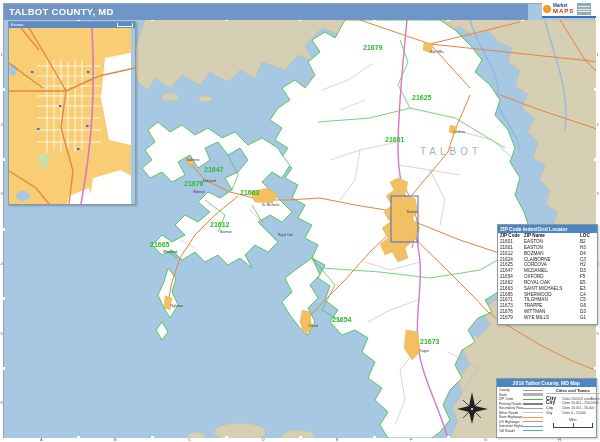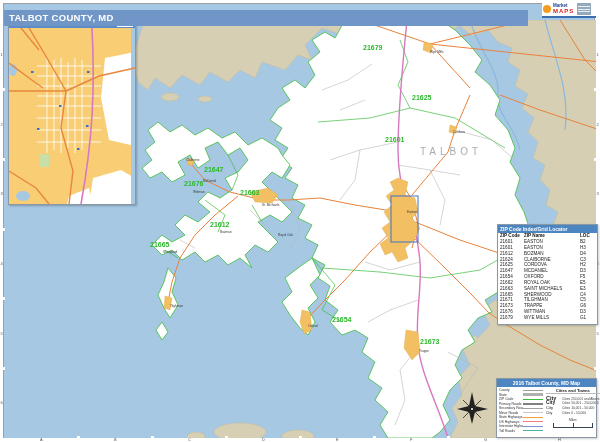--- a/index.html
+++ b/index.html
@@ -1,20 +1,20 @@
 <!DOCTYPE html>
 <html><head>
 <meta charset="utf-8">
 <style>
   html,body{margin:0;padding:0}
   body{width:600px;height:442px;position:relative;background:#fff;
        font-family:"Liberation Sans",sans-serif;overflow:hidden}
   .frame{position:absolute;left:3px;top:3px;width:592px;height:435px;
          border:1px solid #9aa0a6;box-sizing:border-box;background:#a6c8e2}
-  .titlebar{position:absolute;left:4px;top:10px;width:524px;height:16px;
+  .titlebar{position:absolute;left:4px;top:4px;width:524px;height:16px;
             background:#7095c7;color:#fff;font-weight:bold;font-size:9.5px;
             line-height:16px;padding-left:5px;box-sizing:border-box;letter-spacing:.3px;z-index:30}
   .logo{position:absolute;right:4px;top:2px;width:54px;height:16px;background:#fff;
         display:flex;align-items:center;gap:2px;z-index:30;border-bottom:2px solid #3a6fb0;
         padding:0 1px;box-sizing:border-box}
   .logo .dot{width:8px;height:8px;border-radius:50%;background:#f59b20;flex:0 0 auto}
   .logo .words{display:flex;flex-direction:column;line-height:1}
   .logo .w1{font-size:4.5px;font-weight:bold;color:#223f8f}
   .logo .w2{font-size:6px;font-weight:bold;color:#cf1f1f;letter-spacing:1px}
   .logo .gbox{width:14px;height:12px;background:#93a9bc;margin-left:1px;

